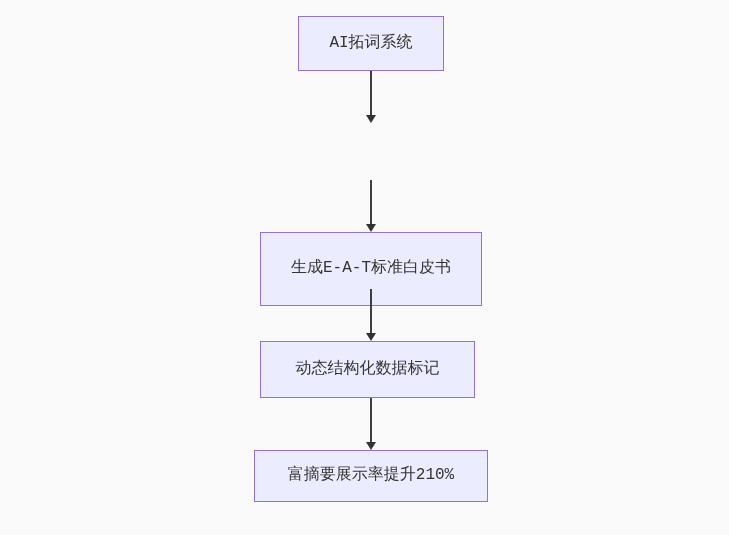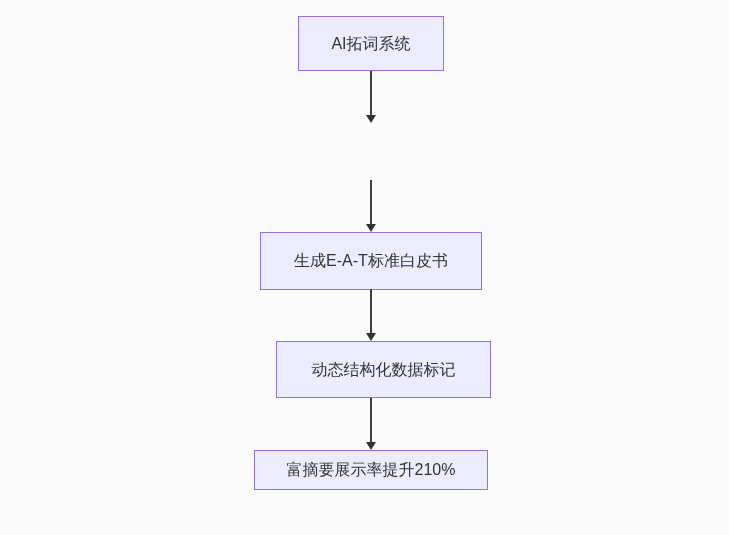--- a/index.html
+++ b/index.html
@@ -6,41 +6,41 @@
     margin: 0;
     padding: 0;
     background: #fafafa;
   }
   .canvas {
     position: relative;
     width: 729px;
     height: 535px;
     background: #fafafa;
     overflow: hidden;
-    font-family: Liberation Sans, sans-serif;
+    font-family: Liberation Mono, monospace;
   }
   .node {
     position: absolute;
     box-sizing: border-box;
     background: #ececff;
     border: 1px solid #9370db;
     display: flex;
     align-items: center;
     justify-content: center;
     color: #333333;
     font-size: 16px;
     line-height: 1.2;
     text-align: center;
     white-space: nowrap;
   }
   .node-1 { left: 298px; top: 16px;  width: 146px; height: 55px; }
   .node-2 { left: 275px; top: 123px; width: 192px; height: 57px; }
-  .node-3 { left: 260px; top: 232px; width: 222px; height: 58px; }
-  .node-4 { left: 276px; top: 341px; width: 215px; height: 57px; text-align: center; }
-  .node-5 { left: 254px; top: 450px; width: 234px; height: 40px; }
+  .node-3 { left: 260px; top: 232px; width: 222px; height: 74px; }
+  .node-4 { left: 260px; top: 341px; width: 215px; height: 57px; text-align: center; }
+  .node-5 { left: 254px; top: 450px; width: 234px; height: 52px; }
 
   .edge {
     position: absolute;
     left: 364px;           
     width: 14px;
     display: flex;
     flex-direction: column;
     align-items: center;
   }
   .edge-1 { top: 71px;  height: 52px; }

